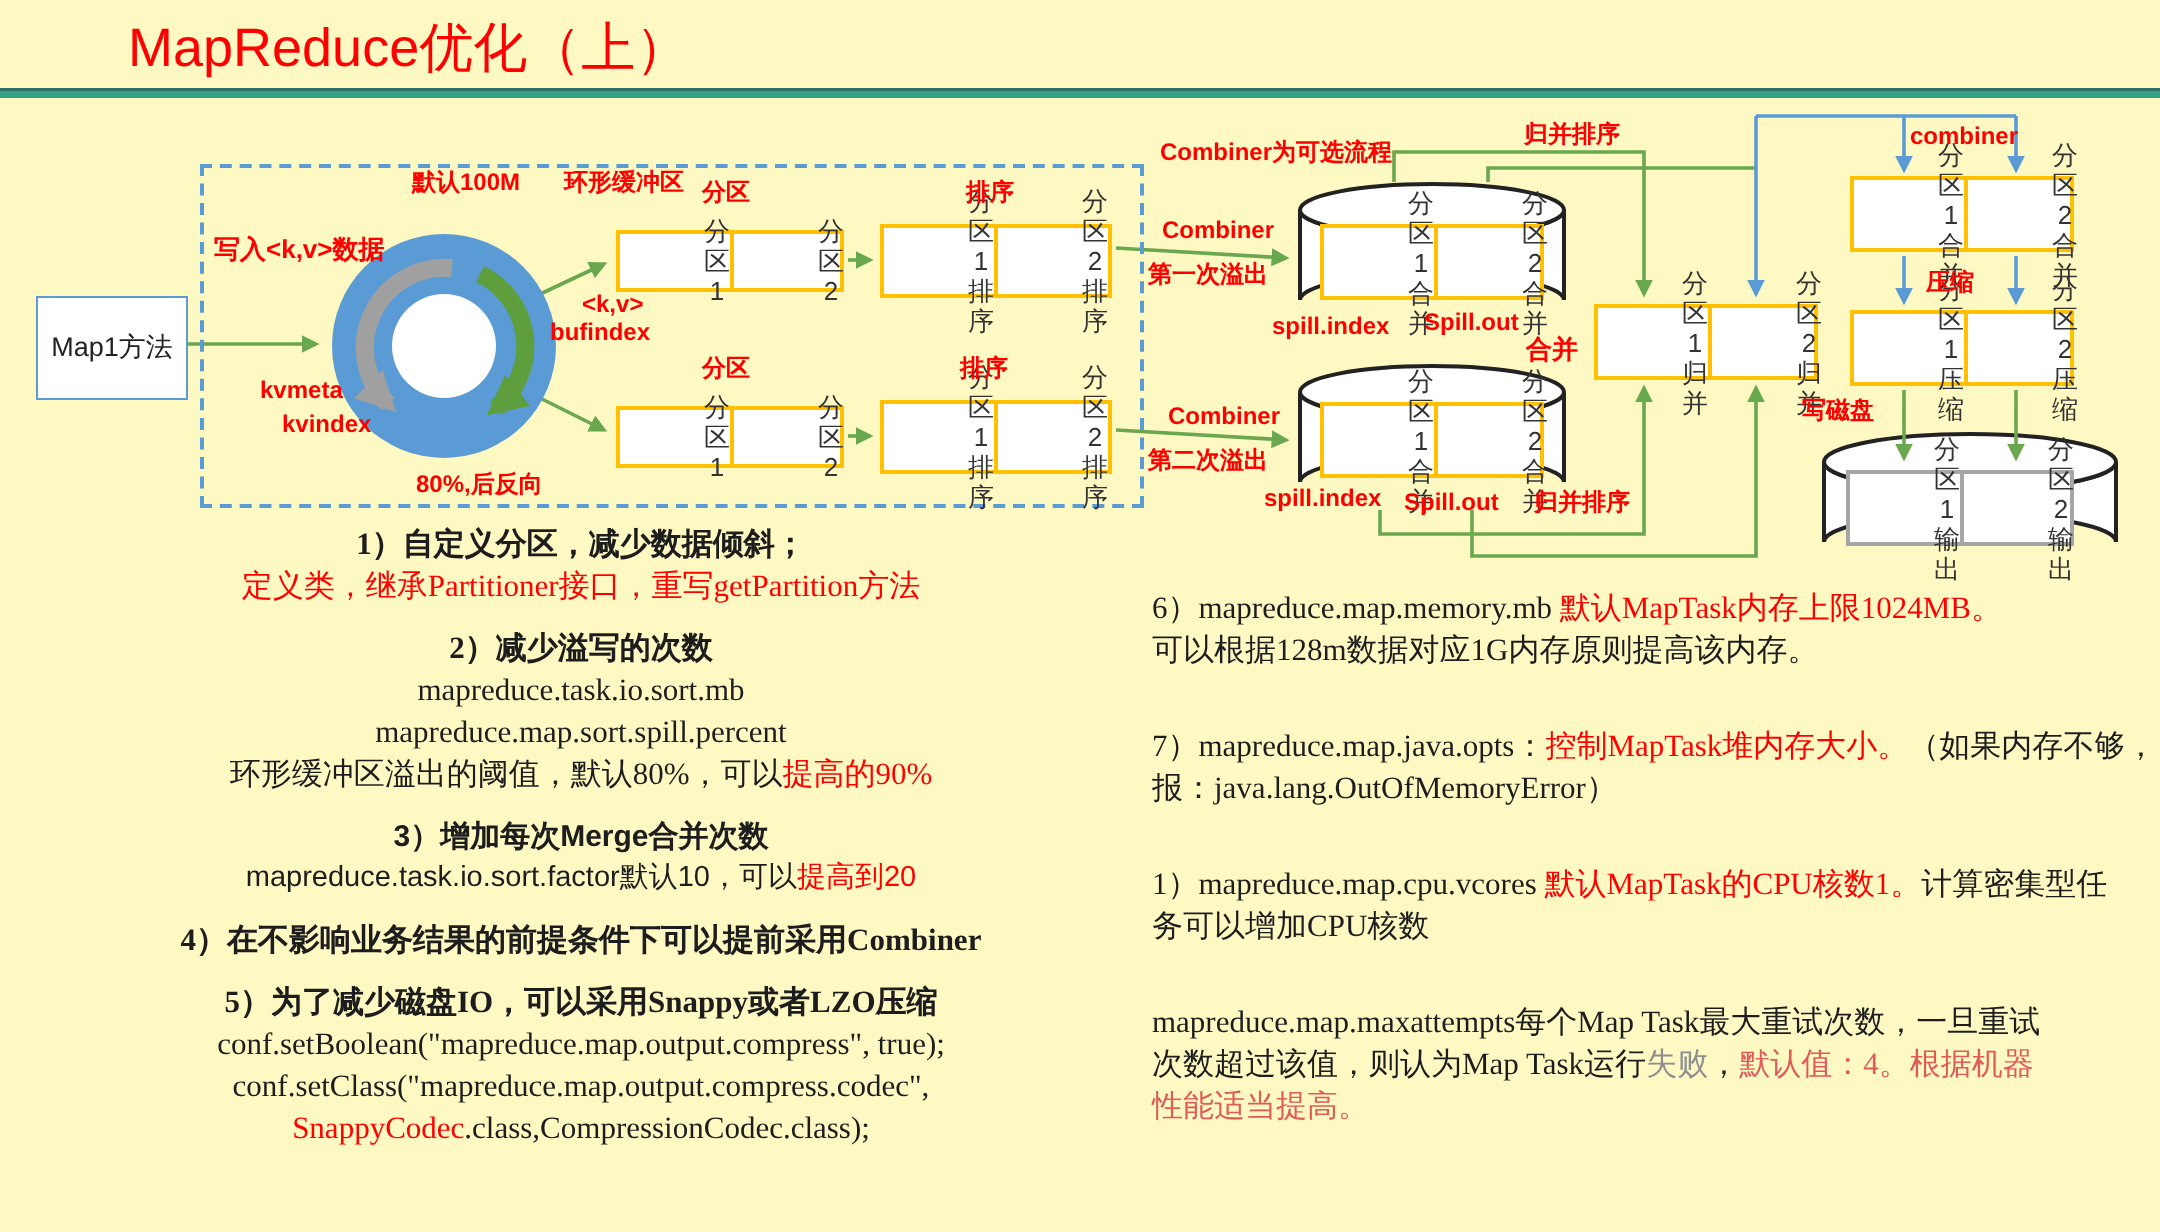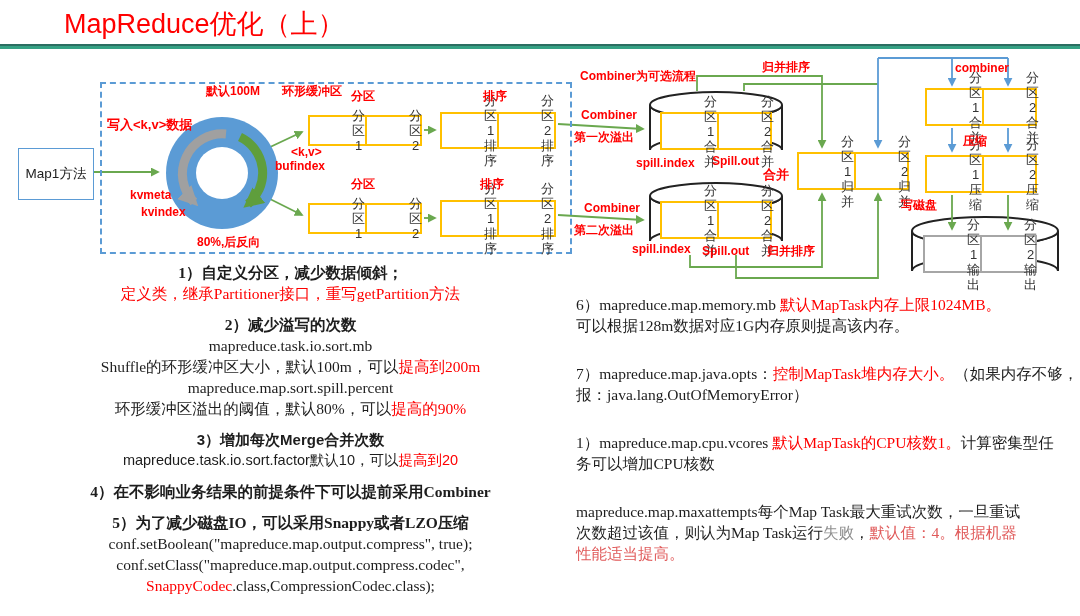--- a/index.html
+++ b/index.html
@@ -1,16 +1,16 @@
 <!DOCTYPE html>
 <html><head>
 <meta charset="utf-8">
 <style>
   html,body{margin:0;padding:0;background:#e8e8e8;}
-  #slide{position:relative;width:1080px;height:616px;background:#ffffff;overflow:hidden;
+  #slide{position:relative;width:1080px;height:616px;background:#fef9c3;overflow:hidden;
          font-family:"Liberation Serif",serif;color:#1d1d1d;}
   .title{position:absolute;left:64px;top:6px;font-family:"Liberation Sans",sans-serif;
          font-size:27px;color:#ff0000;white-space:nowrap;}
   .hr{position:absolute;left:0;top:44px;width:1080px;height:5px;
       background:linear-gradient(#2b6e62 0 30%, #35a184 30% 100%);}
   
   #diag{position:absolute;left:0;top:0;width:1080px;height:616px;}
   #diag svg{position:absolute;left:0;top:0;}
   .dash{position:absolute;left:100px;top:82px;width:468px;height:168px;
         border:2px dashed #5B9BD5;}
@@ -217,21 +217,21 @@
         </div>
     </div>
 
     <span class="rl" style="left:206px;top:85px">默认100M</span>
     <span class="rl" style="left:282px;top:85px">环形缓冲区</span>
     <span class="rl rl13" style="left:107px;top:118px">写入&lt;k,v&gt;数据</span>
     <span class="rl" style="left:291px;top:146px">&lt;k,v&gt;</span>
     <span class="rl" style="left:275px;top:160px">bufindex</span>
     <span class="rl" style="left:130px;top:189px">kvmeta</span>
     <span class="rl" style="left:141px;top:206px">kvindex</span>
-    <span class="rl" style="left:197px;top:236px">80%,后反向</span>
+    <span class="rl" style="left:208px;top:236px">80%,后反向</span>
     <span class="rl" style="left:351px;top:90px">分区</span>
     <span class="rl" style="left:483px;top:90px">排序</span>
     <span class="rl" style="left:351px;top:178px">分区</span>
     <span class="rl" style="left:480px;top:178px">排序</span>
     <span class="rl" style="left:580px;top:70px">Combiner为可选流程</span>
     <span class="rl" style="left:581px;top:109px">Combiner</span>
     <span class="rl" style="left:574px;top:131px">第一次溢出</span>
     <span class="rl" style="left:584px;top:202px">Combiner</span>
     <span class="rl" style="left:574px;top:224px">第二次溢出</span>
     <span class="rl" style="left:636px;top:157px">spill.index</span>
@@ -247,21 +247,20 @@
   </div>
 
   <div id="notesL" class="notes">
       <div class="block">
         <div class="line h"><span class="run c-k">1）自定义分区，减少数据倾斜；</span></div>
         <div class="line "><span class="run c-r">定义类，继承Partitioner接口，重写getPartition方法</span></div>
       </div>
       <div class="block">
         <div class="line h"><span class="run c-k">2）减少溢写的次数</span></div>
         <div class="line "><span class="run c-k">mapreduce.task.io.sort.mb</span></div>
-        <div class="line "><span class="run c-k">Shuffle的环形缓冲区大小，默认100m，可以</span><span class="run c-r">提高到200m</span></div>
         <div class="line "><span class="run c-k">mapreduce.map.sort.spill.percent</span></div>
         <div class="line "><span class="run c-k">环形缓冲区溢出的阈值，默认80%，可以</span><span class="run c-r">提高的90%</span></div>
       </div>
       <div class="block">
         <div class="line hs"><span class="run c-k">3）增加每次Merge合并次数</span></div>
         <div class="line s"><span class="run c-k">mapreduce.task.io.sort.factor默认10，可以</span><span class="run c-r">提高到20</span></div>
       </div>
       <div class="block">
         <div class="line h"><span class="run c-k">4）在不影响业务结果的前提条件下可以提前采用Combiner</span></div>
       </div>

